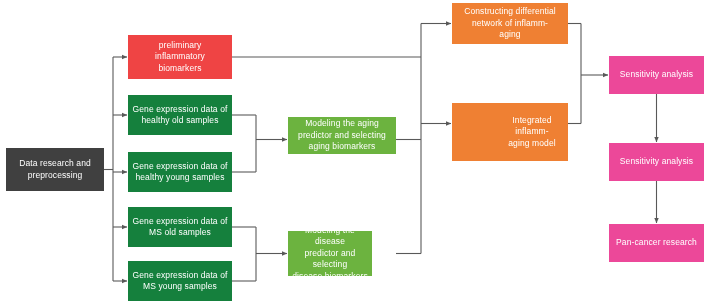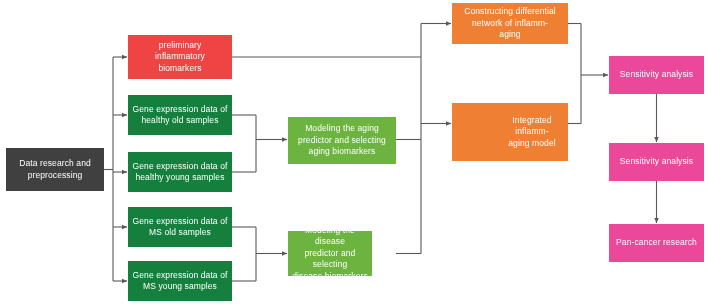--- a/index.html
+++ b/index.html
@@ -122,21 +122,21 @@
   <div class="node n-blue" style="left:128px; top:207px; width:104px; height:40px;">
     <span>Gene expression data of
 MS old samples</span>
   </div>
 
   <div class="node n-blue" style="left:128px; top:261px; width:104px; height:40px;">
     <span>Gene expression data of
 MS young samples</span>
   </div>
 
-  <div class="node n-green" style="left:288px; top:117px; width:108px; height:47px;">
+  <div class="node n-green" style="left:288px; top:117px; width:108px; height:37px;">
     <span>Modeling the aging
 predictor and selecting
 aging biomarkers</span>
   </div>
 
   <div class="node n-green" style="left:288px; top:231px; width:84px; height:45px;">
     <span>Modeling the disease
 predictor and selecting
 disease biomarkers</span>
   </div>

